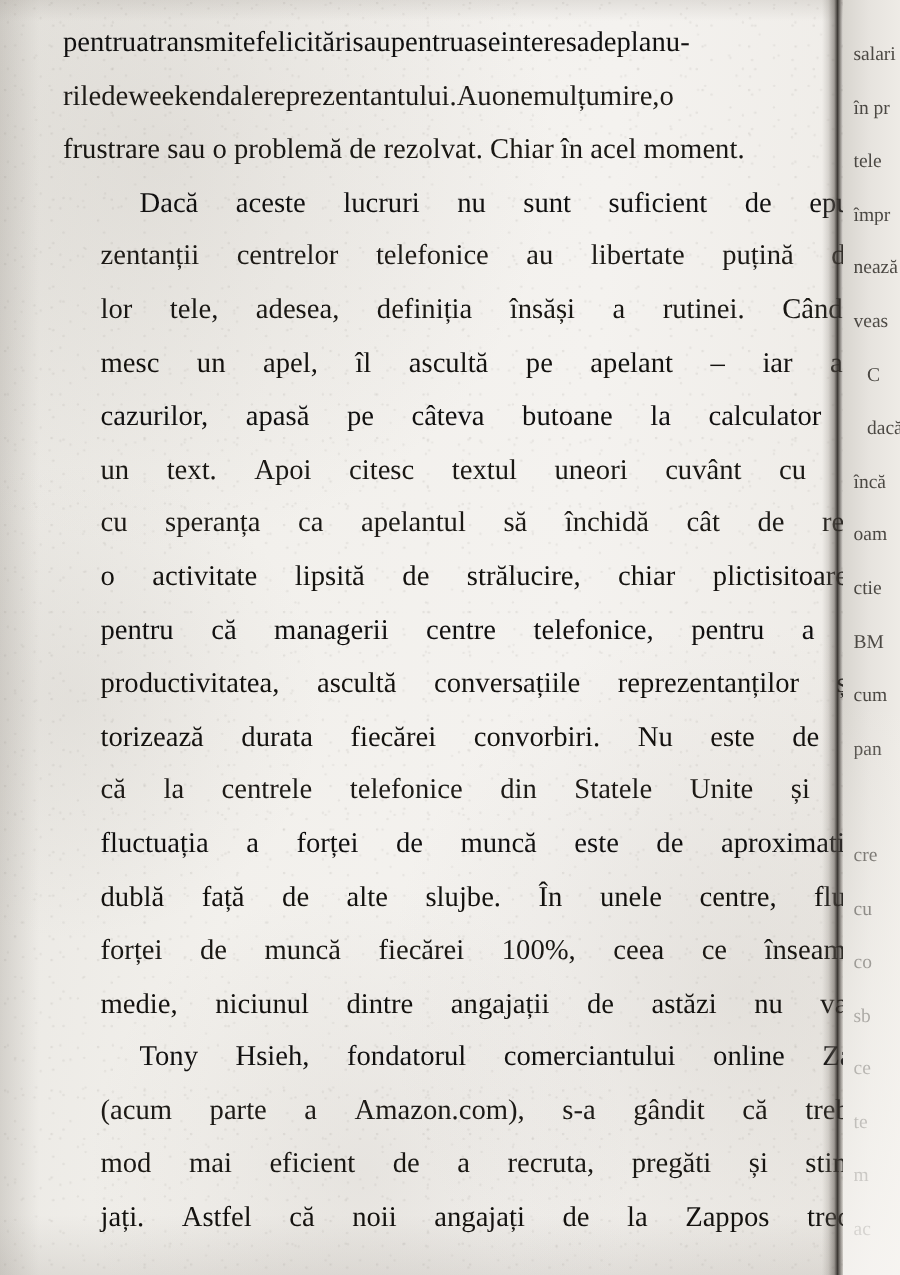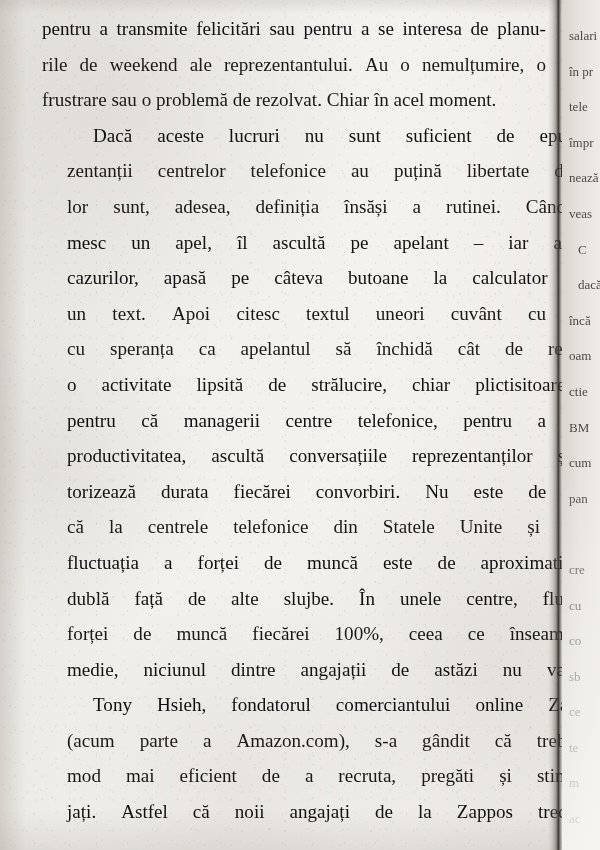--- a/index.html
+++ b/index.html
@@ -66,21 +66,20 @@
     text-indent: 25px;
   }
 
   .ln {
     display: block;
     white-space: nowrap;
   }
   
   .ln.j {
     display: flex;
-    justify-content: space-between;
   }
   .ln.j > span { white-space: pre; }
   .ln.ind {
     padding-left: 26px;
   }
   .ln.ind.j { padding-left: 26px; }
 
   
   .ln:nth-child(3n)   { color: #1a1814; }
   .ln:nth-child(4n+1) { color: #111010; }
@@ -214,28 +213,28 @@
           <span>sunt</span>
           <span>suficient</span>
           <span>de</span>
           <span>epuizante,</span>
         </span>
         <span class="ln j">
           <span>zentanții</span>
           <span>centrelor</span>
           <span>telefonice</span>
           <span>au</span>
+          <span>libertate</span>
           <span>puțină</span>
-          <span>libertate</span>
           <span>de</span>
           <span>decizie,</span>
         </span>
         <span class="ln j">
           <span>lor</span>
-          <span>sunt,</span>
+          <span>tele,</span>
           <span>adesea,</span>
           <span>definiția</span>
           <span>însăși</span>
           <span>a</span>
           <span>rutinei.</span>
           <span>Când</span>
         </span>
         <span class="ln j">
           <span>mesc</span>
           <span>un</span>

